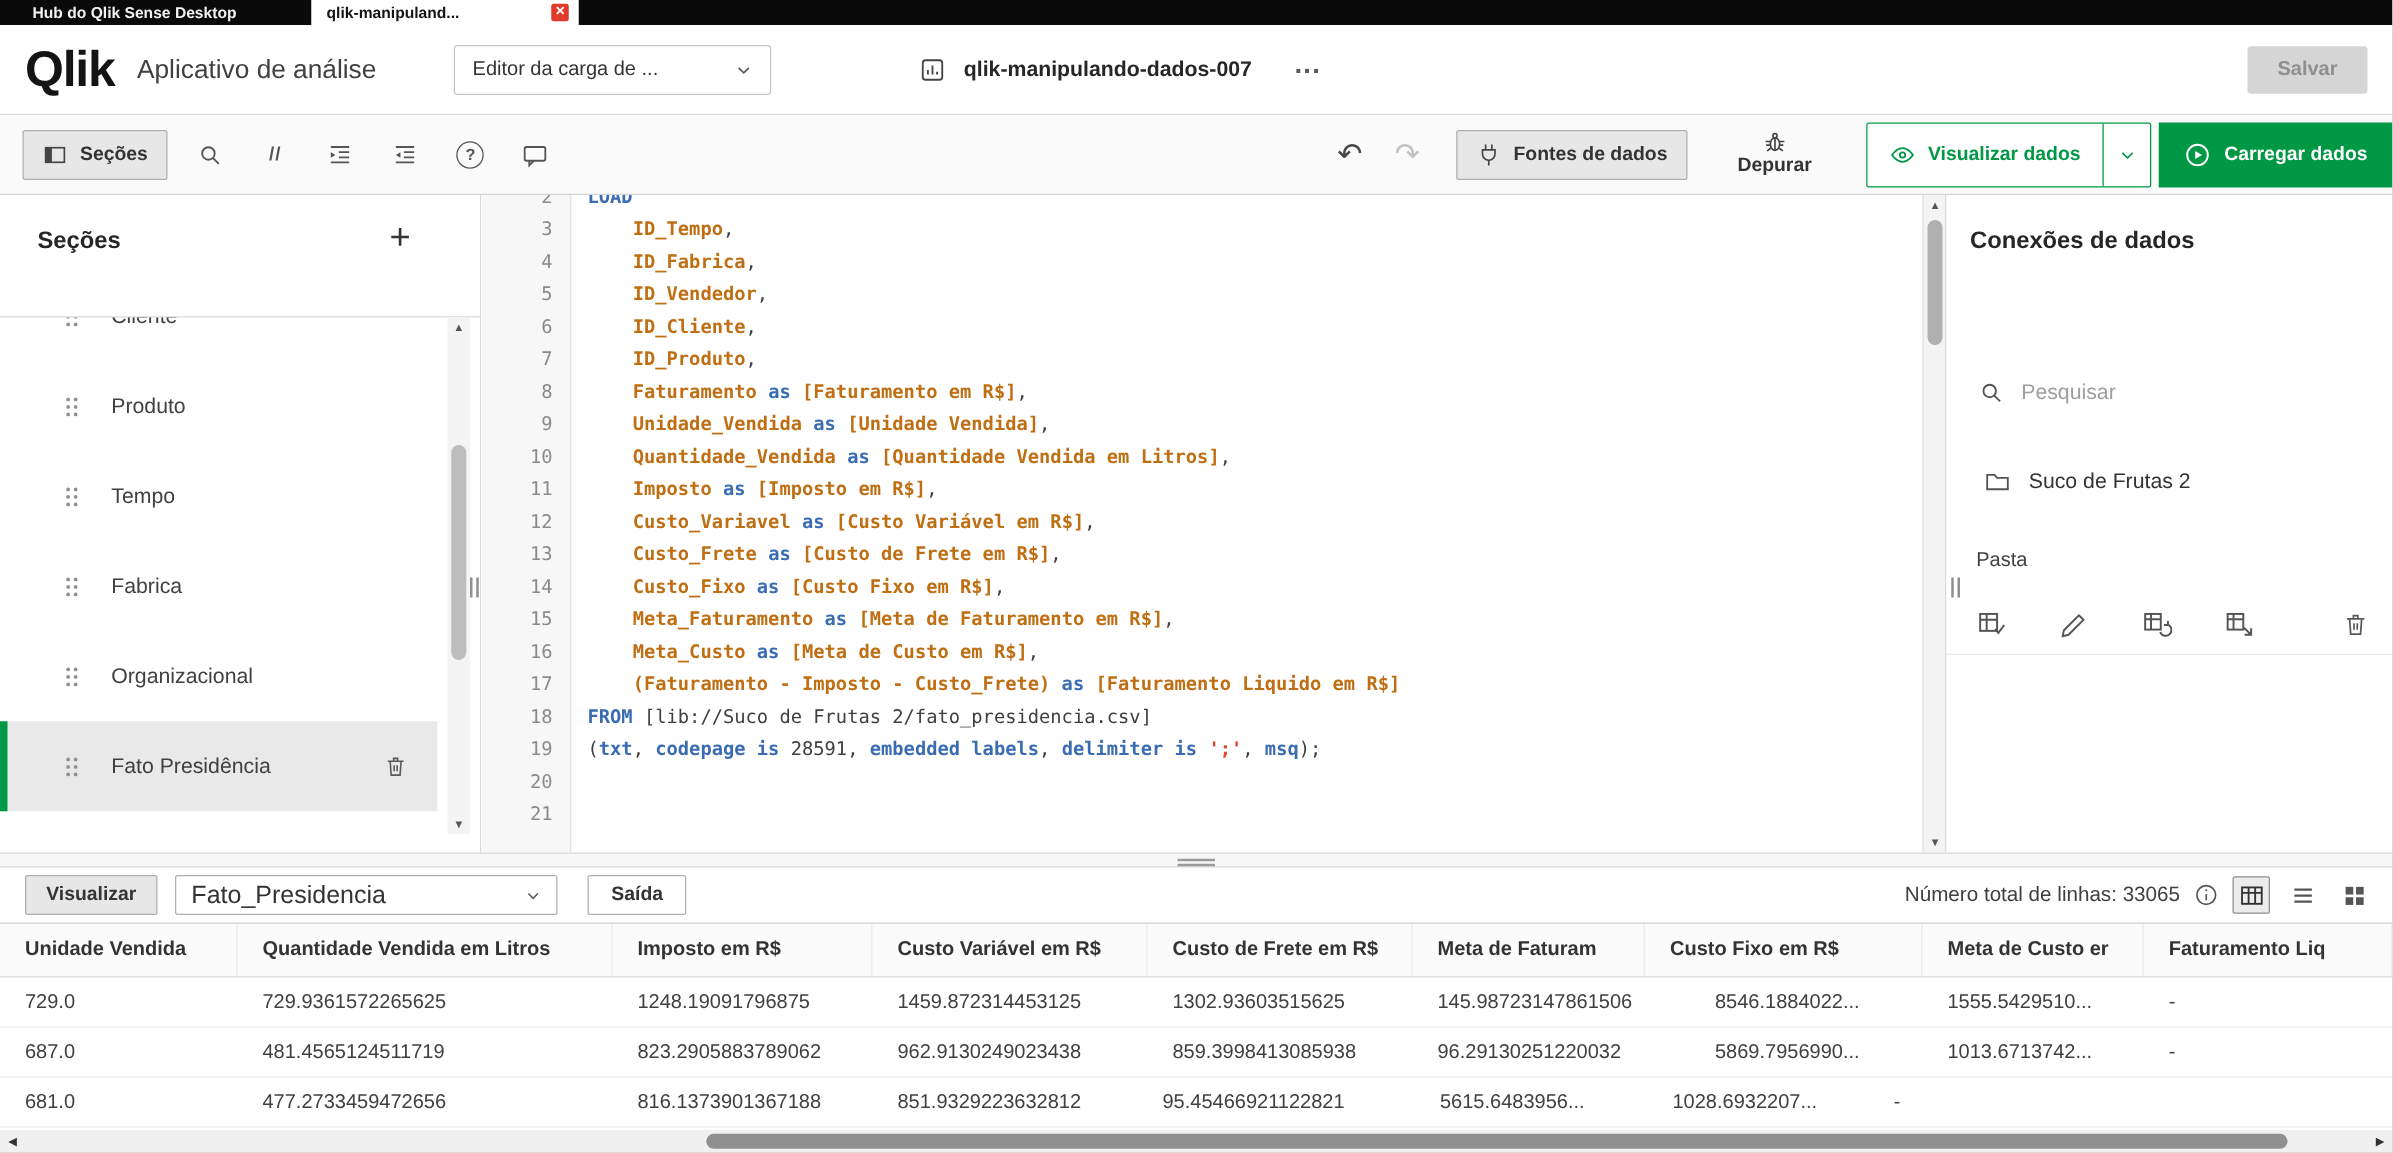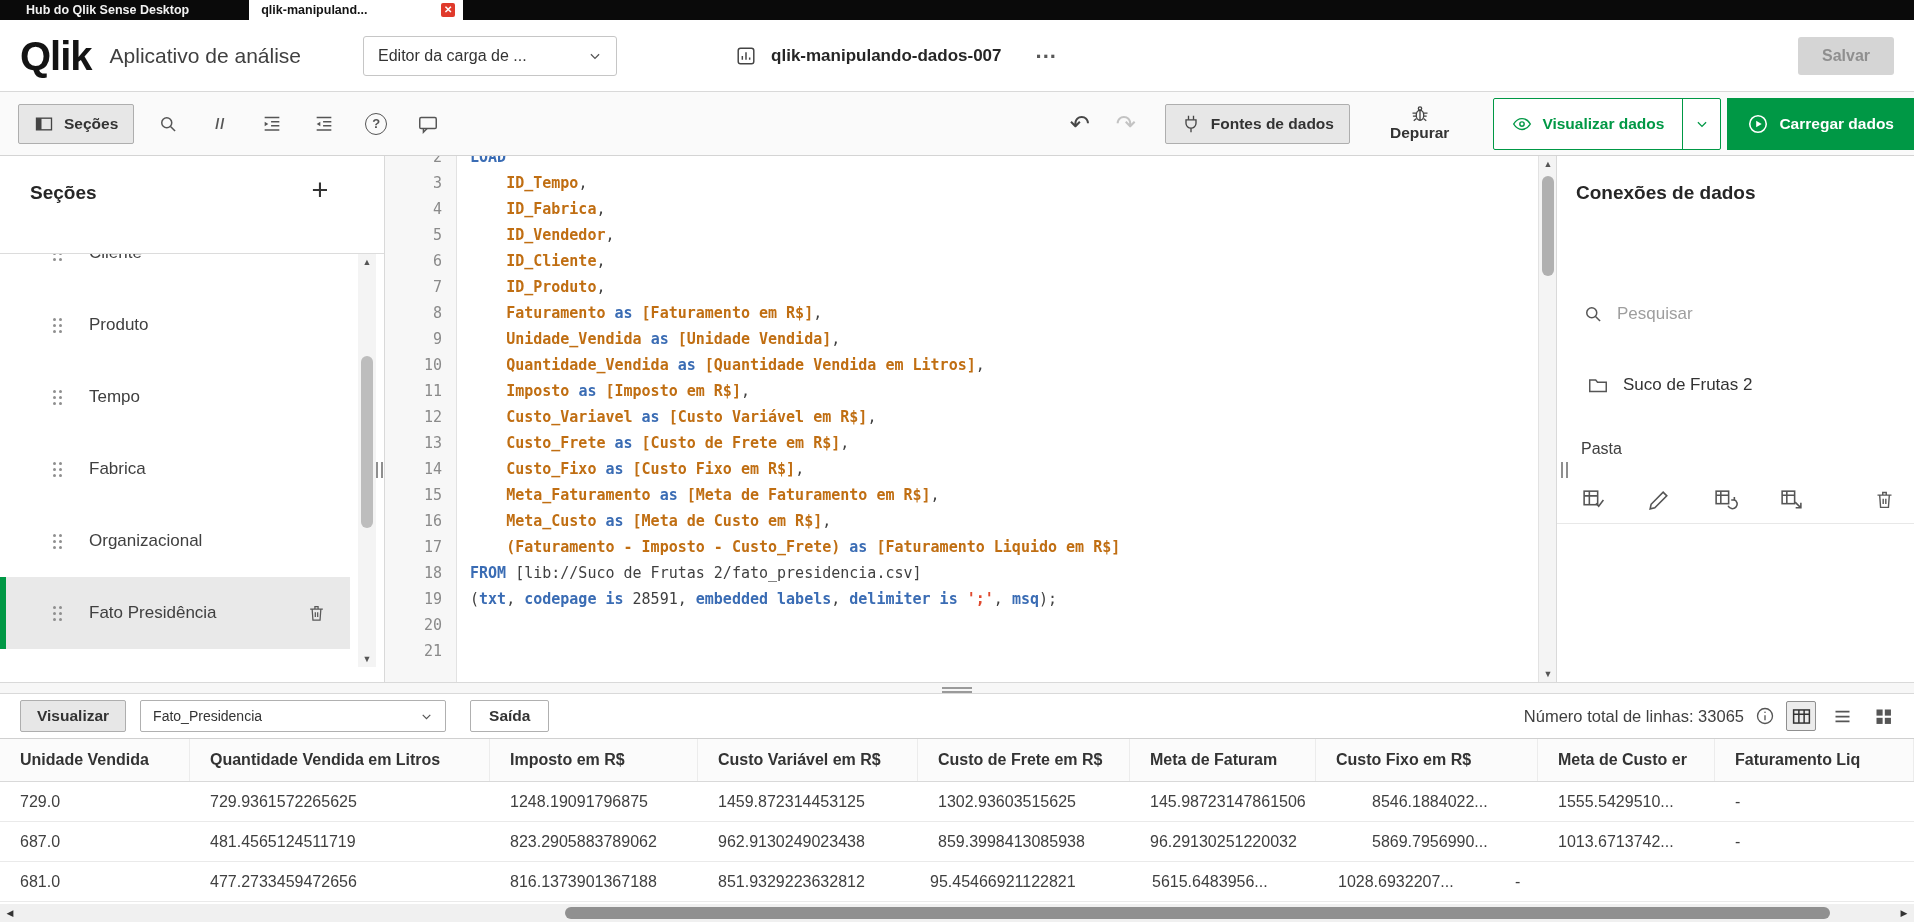--- a/index.html
+++ b/index.html
@@ -100,21 +100,21 @@
 
 .splitter { height:12px; flex:none; background:#f7f7f7; border-top:1px solid #d9d9d9; border-bottom:1px solid #d9d9d9; position:relative; }
 .split-handle { position:absolute; left:50%; top:2px; transform:translateX(-50%); width:30px; }
 .split-handle div { height:0; border-top:2px solid #9a9a9a; margin:2px 0; }
 
 
 .previewbar { height:44px; flex:none; display:flex; align-items:center; padding:0 16px 0 20px; background:#fff; }
 .pv-btn { height:32px; padding:0 16px; background:#e7e7e7; border:1px solid #aeaeae; border-radius:2px;
   font-size:15.5px; font-weight:bold; color:#333; display:flex; align-items:center; }
 .pv-dropdown { margin-left:14px; width:306px; height:32px; border:1px solid #b0b0b0; border-radius:2px; background:#fff;
-  display:flex; align-items:center; justify-content:space-between; padding:0 12px; font-size:14px; color:#333; }
+  display:flex; align-items:center; justify-content:space-between; padding:0 12px; font-size:20px; color:#333; }
 .pv-output { margin-left:24px; height:32px; padding:0 18px; border:1px solid #b0b0b0; border-radius:2px; background:#fff;
   font-size:15.5px; font-weight:bold; color:#333; display:flex; align-items:center; }
 .pv-right { margin-left:auto; display:flex; align-items:center; gap:11px; }
 .pv-total { font-size:16.5px; color:#404040; }
 .pv-viewbtn { width:30px; height:30px; display:flex; align-items:center; justify-content:center; border-radius:2px; }
 .pv-viewbtn.active { border:1px solid #8f8f8f; background:#ececec; }
 
 
 .tablewrap { height:184px; flex:none; position:relative; background:#fff; }
 .t-header { display:flex; height:44px; background:#fbfbfb; border-top:1px solid #d0d0d0; border-bottom:1px solid #d9d9d9; }

